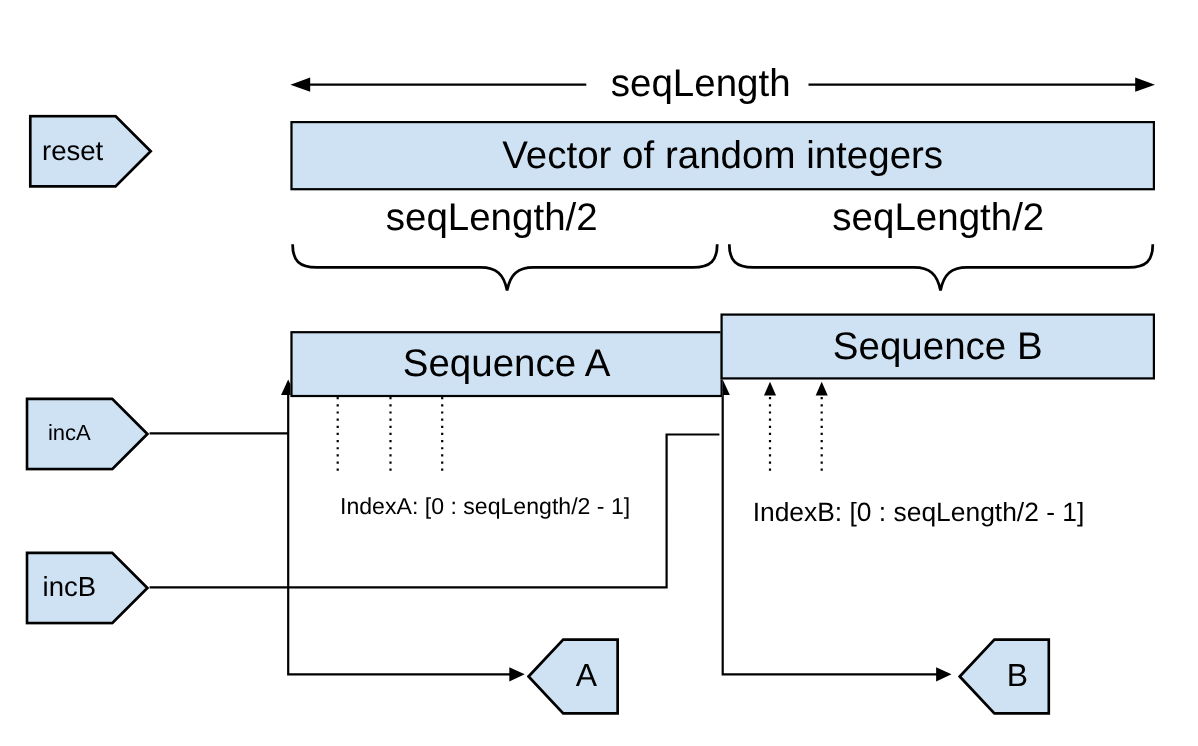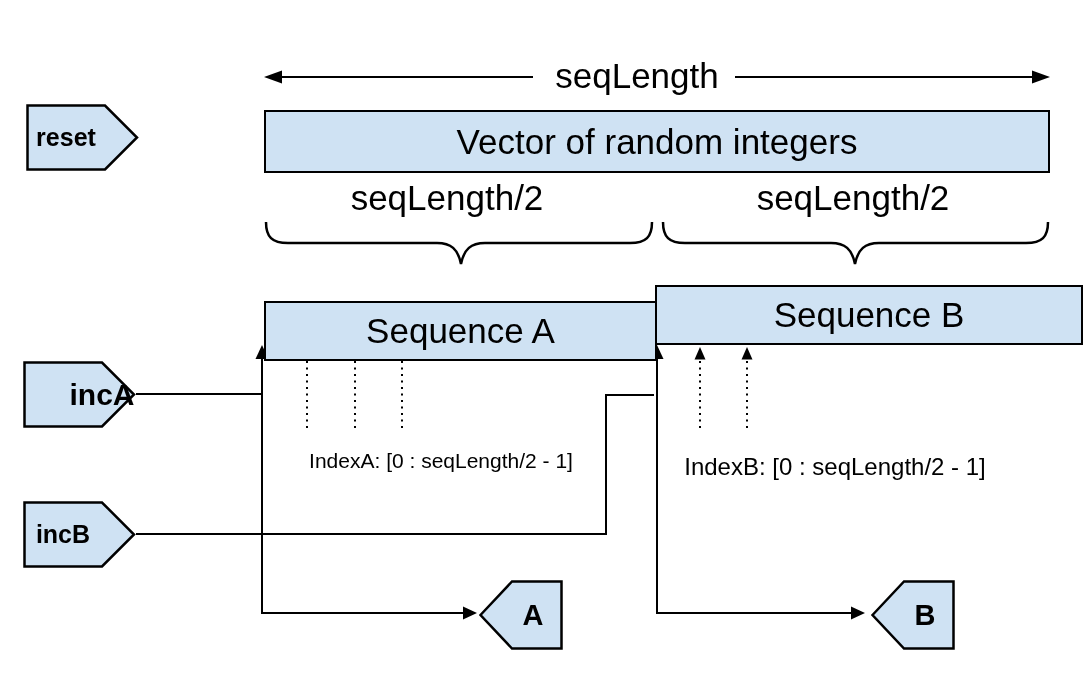--- a/index.html
+++ b/index.html
@@ -20,21 +20,21 @@
     border:2px solid var(--shape_stroke,#000);box-sizing:border-box;
     display:flex;align-items:center;justify-content:center;
   }
   .lbl{
     position:absolute;display:flex;align-items:center;justify-content:center;
     text-align:right;white-space:nowrap;
   }
   .tag{position:absolute;}
   .tag svg{display:block;}
   .shape{fill:var(--shape_fill,#cfe2f3);stroke:var(--shape_stroke,#000);stroke-width:2.5;}
-  .tag-label{position:absolute;top:0;bottom:0;display:flex;align-items:center;justify-content:center;font-weight:bold;}
+  .tag-label{position:absolute;top:0;bottom:0;display:flex;align-items:center;justify-content:center;}
 </style>
 </head>
 <body>
 
 <div class="stage">
 
   <svg class="overlay" width="1089" height="678" viewBox="0 0 1089 678">
 
     <g>
       <line class="ln" x1="280" y1="77" x2="533" y2="77"></line>
@@ -85,36 +85,36 @@
 
   <div class="lbl" style="left:685px;top:454px;width:300px;height:26px;font-size:24px;">IndexB: [0 : seqLength/2 - 1]</div>
 
   <div class="box" style="left:264px;top:110px;width:786px;height:63px;font-size:35px;text-align:center;">
     <span>Vector of random integers</span>
   </div>
 
   <div class="box" style="left:264px;top:285px;width:393px;height:60px;font-size:35px;margin-top:16px;">
     <span>Sequence A</span>
   </div>
-  <div class="box" style="left:655px;top:285px;width:428px;height:60px;font-size:35px;">
+  <div class="box" style="left:655px;top:285px;width:395px;height:60px;font-size:35px;">
     <span>Sequence B</span>
   </div>
 
   <div class="tag" style="left:26px;top:104px;">
     <svg width="113" height="67" viewBox="0 0 113 67">
       <polygon class="shape" points="1.5,1.5 79,1.5 111,33.5 79,65.5 1.5,65.5"></polygon>
     </svg>
     <span class="tag-label" style="left:0;width:80px;font-size:25px;">reset</span>
   </div>
 
   <div class="tag" style="left:23px;top:361px;">
     <svg width="113" height="67" viewBox="0 0 113 67">
       <polygon class="shape" points="1.5,1.5 79,1.5 111,33.5 79,65.5 1.5,65.5"></polygon>
     </svg>
-    <span class="tag-label" style="left:0;width:80px;font-size:30px;padding-left:39px;">incA</span>
+    <span class="tag-label" style="left:0;width:80px;font-size:20px;">incA</span>
   </div>
 
   <div class="tag" style="left:23px;top:501px;">
     <svg width="113" height="67" viewBox="0 0 113 67">
       <polygon class="shape" points="1.5,1.5 79,1.5 111,33.5 79,65.5 1.5,65.5"></polygon>
     </svg>
     <span class="tag-label" style="left:0;width:80px;font-size:25px;">incB</span>
   </div>
 
   <div class="tag" style="left:479px;top:580px;">

